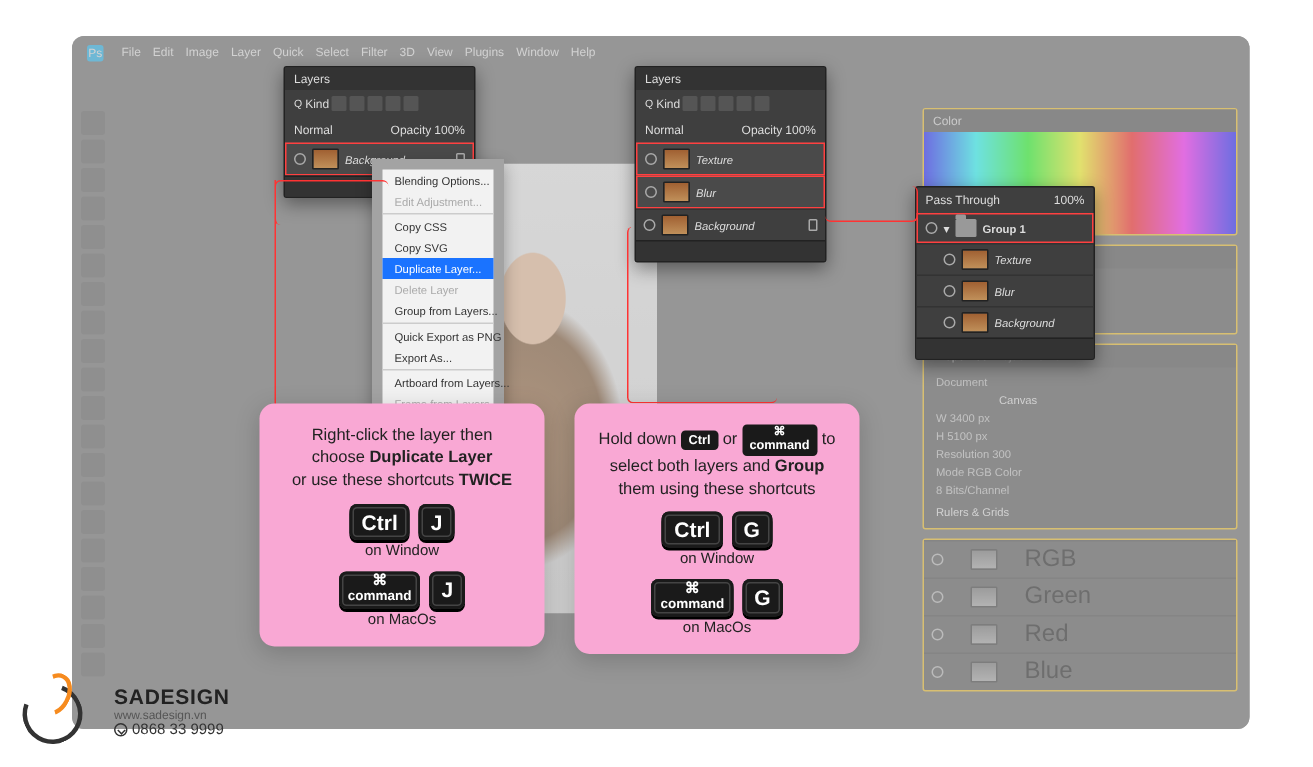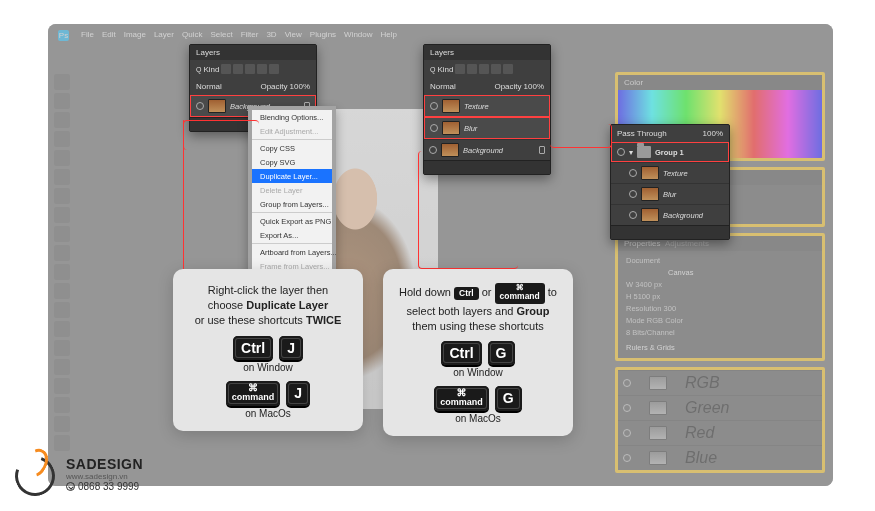--- a/index.html
+++ b/index.html
@@ -20,21 +20,21 @@
 
 .portrait { position:absolute; left:210px; top:85px; width:180px; height:300px; border-radius:4px;
   background:
     radial-gradient(36px 50px at 54% 30%, #e6b38c 0%, #e6b38c 60%, transparent 62%),
     radial-gradient(90px 120px at 50% 60%, #8c5524 0%, #6b3d15 60%, transparent 75%),
     linear-gradient(#e8e8e8,#d5d5d5);
 }
 
 
 .right-panels { position:absolute; right:8px; top:48px; width:210px; bottom:8px; }
-.rp-box { background:#444; border-radius:2px; border:3px solid #eab308; margin-bottom:6px; }
+.rp-box { background:#444; border-radius:2px; border:1px solid #eab308; margin-bottom:6px; }
 .rp-title { font-size:8px; color:#ccc; padding:3px 6px; background:#3b3b3b;}
 .rp-body  { min-height:50px; }
 .color-panel .rp-body{ height:68px; background:linear-gradient(90deg,#00f,#0ff,#0f0,#ff0,#f00,#f0f,#00f); border-radius:0 0 2px 2px; }
 
 
 .layer-panel { position:absolute; width:128px; background:#3f3f3f; border:1px solid #222; border-radius:2px; font-size:8px; color:#ddd; box-shadow:0 4px 12px rgba(0,0,0,.4); }
 .lp-head { padding:3px 6px; background:#333; }
 .lp-filters { padding:4px 6px; display:flex; gap:2px; align-items:center;}
 .lp-filters .f { width:10px; height:10px; background:#555; border-radius:1px;}
 .lp-row { display:flex; align-items:center; gap:4px; padding:3px 5px; border-top:1px solid #333;}
@@ -48,61 +48,61 @@
 .panel-1 { left:141px; top:20px; }
 .panel-2 { left:375px; top:20px; }
 .panel-3 { left:562px; top:100px; width:120px;}
 
 
 .grp-thumb { width:14px; height:12px; background:#999; border-radius:1px; position:relative;}
 .grp-thumb:before{content:"";position:absolute;width:7px;height:3px;background:#999;top:-3px;left:0;border-radius:1px 1px 0 0;}
 .panel-3 .lp-row.group { border:1px solid #ff4040; }
 
 
-.ctx { position:absolute; left:200px; top:82px; width:88px; background:#f2f2f2; border:4px solid #a3a3a3; font-size:7.5px; color:#333; box-shadow:0 4px 10px rgba(0,0,0,.3);}
+.ctx { position:absolute; left:200px; top:82px; width:88px; background:#f2f2f2; border:7px solid #a3a3a3; font-size:7.5px; color:#333; box-shadow:0 4px 10px rgba(0,0,0,.3);}
 .ctx .item{ padding:2.5px 8px; white-space:nowrap; }
 .ctx .item.disabled{ color:#aaa; }
 .ctx hr{ border:none; border-top:1px solid #ccc; margin:1px 0;}
 .ctx .item.hl { background:#1a73ff; color:#fff; }
 
 
 .connector { position:absolute; border:1px solid #f33; border-radius:4px; pointer-events:none; }
 .c1 { left:135px; top:96px; width:76px; height:30px; border-right:none; border-bottom:none;}
 .c1v{ left:135px; top:96px; width:1px; height:150px; background:#f33;}
 .c2 { left:502px; top:100px; width:62px; height:24px; border-left:none; border-top:none;}
 .c2b{ left:370px; top:127px; width:100px; height:118px; border:1px solid #f33; border-right:none; border-top:none; border-radius:4px; pointer-events:none; position:absolute;}
 
 
-.card { position:absolute; width:190px; background:#e5e5e5; border-radius:10px; padding:14px 10px 12px; text-align:center; font-size:11px; color:#222; box-shadow:0 4px 16px rgba(0,0,0,.18);}
+.card { position:absolute; width:190px; background:#f9a8d4; border-radius:10px; padding:14px 10px 12px; text-align:center; font-size:11px; color:#222; box-shadow:0 4px 16px rgba(0,0,0,.18);}
 .card-1{ left:125px; top:245px;}
 .card-2{ left:335px; top:245px;}
 .card p{ line-height:1.35; }
 .card b { font-weight:700; }
 
 .keyrow { margin:8px 0 2px; display:flex; justify-content:center; gap:6px; }
 .key { background:#1a1a1a; color:#fff; border-radius:5px; padding:4px 8px; font-size:14px; font-weight:700; box-shadow:0 2px 0 #000, inset 0 0 0 2px #1a1a1a, inset 0 0 0 3px #444; }
 .key.cmd { font-size:9px; padding:2px 6px 4px; line-height:1; }
 .key.cmd .sym{ font-size:10px; display:block;}
 .oslabel{font-size:10px; margin-top:2px;}
 .inline-key { display:inline-block; background:#1a1a1a;color:#fff;border-radius:3px;padding:1px 5px;font-size:8.5px;font-weight:700;vertical-align:middle;}
 .inline-key .sym{font-size:8px;display:block;text-align:center;line-height:.9;}
 
 
-.logo { position:absolute; left:12px; bottom:14px; display:flex; align-items:center; gap:8px;}
+.logo { position:absolute; left:12px; bottom:14px; display:flex; align-items:center; gap:18px;}
 .logo-mark { position:relative; width:46px; height:46px; }
 .ring { position:absolute; width:40px; height:40px; border:3px solid #333; border-top-color:transparent; border-radius:50%; left:3px; top:5px; transform:rotate(-25deg);}
 .swoop{ position:absolute; width:22px; height:30px; border:3px solid #f68b1f; border-left-color:transparent; border-bottom-color:transparent; border-radius:50%; left:13px; top:-3px; transform:rotate(28deg);}
 .logo-text .brand{ font-size:14px; font-weight:700; letter-spacing:.5px; color:#222;}
 .logo-text .site { font-size:8px; color:#555;}
 .logo-text .phone{ font-size:10px; color:#333; display:flex; align-items:center; gap:3px;}
 .logo-text .phone .p-icon{ width:9px;height:9px;border:1.4px solid #333;border-radius:50%; display:inline-block; position:relative;}
 .logo-text .phone .p-icon:after{content:"";position:absolute;width:3px;height:3px;border-right:1.4px solid #333;border-bottom:1.4px solid #333;left:2px;top:1.5px;transform:rotate(45deg);}
 
 
-.chan-row{ display:flex; align-items:center; gap:18px; padding:3px 5px; border-top:1px solid #333;font-style:italic;}
+.chan-row{ display:flex; align-items:center; gap:18px; padding:3px 5px; border-top:1px solid #333;}
 .chan-row .thumb{ background:linear-gradient(#666,#999); }
 </style>
 </head>
 <body>
 
 <div class="frame">
 
   <div class="menubar">
     <span class="ps-logo">Ps</span>
     <span>File</span>

